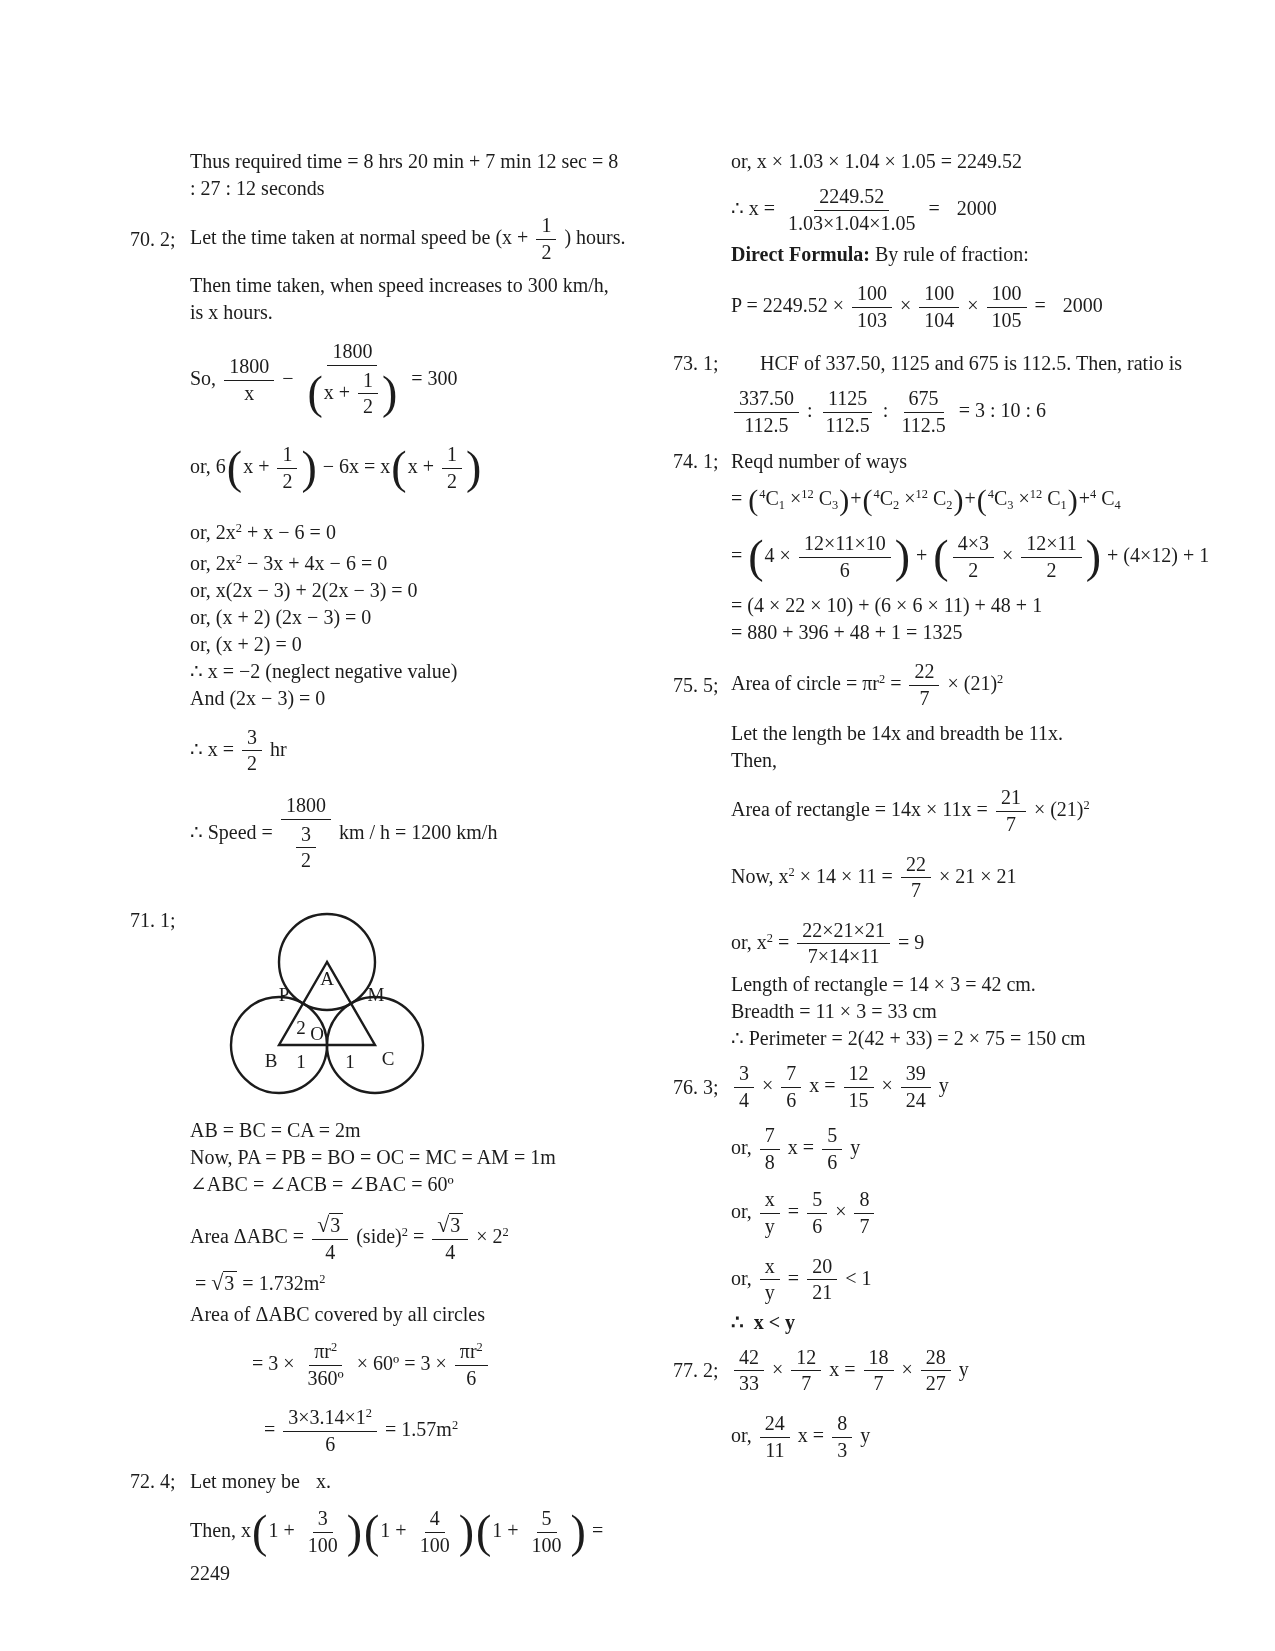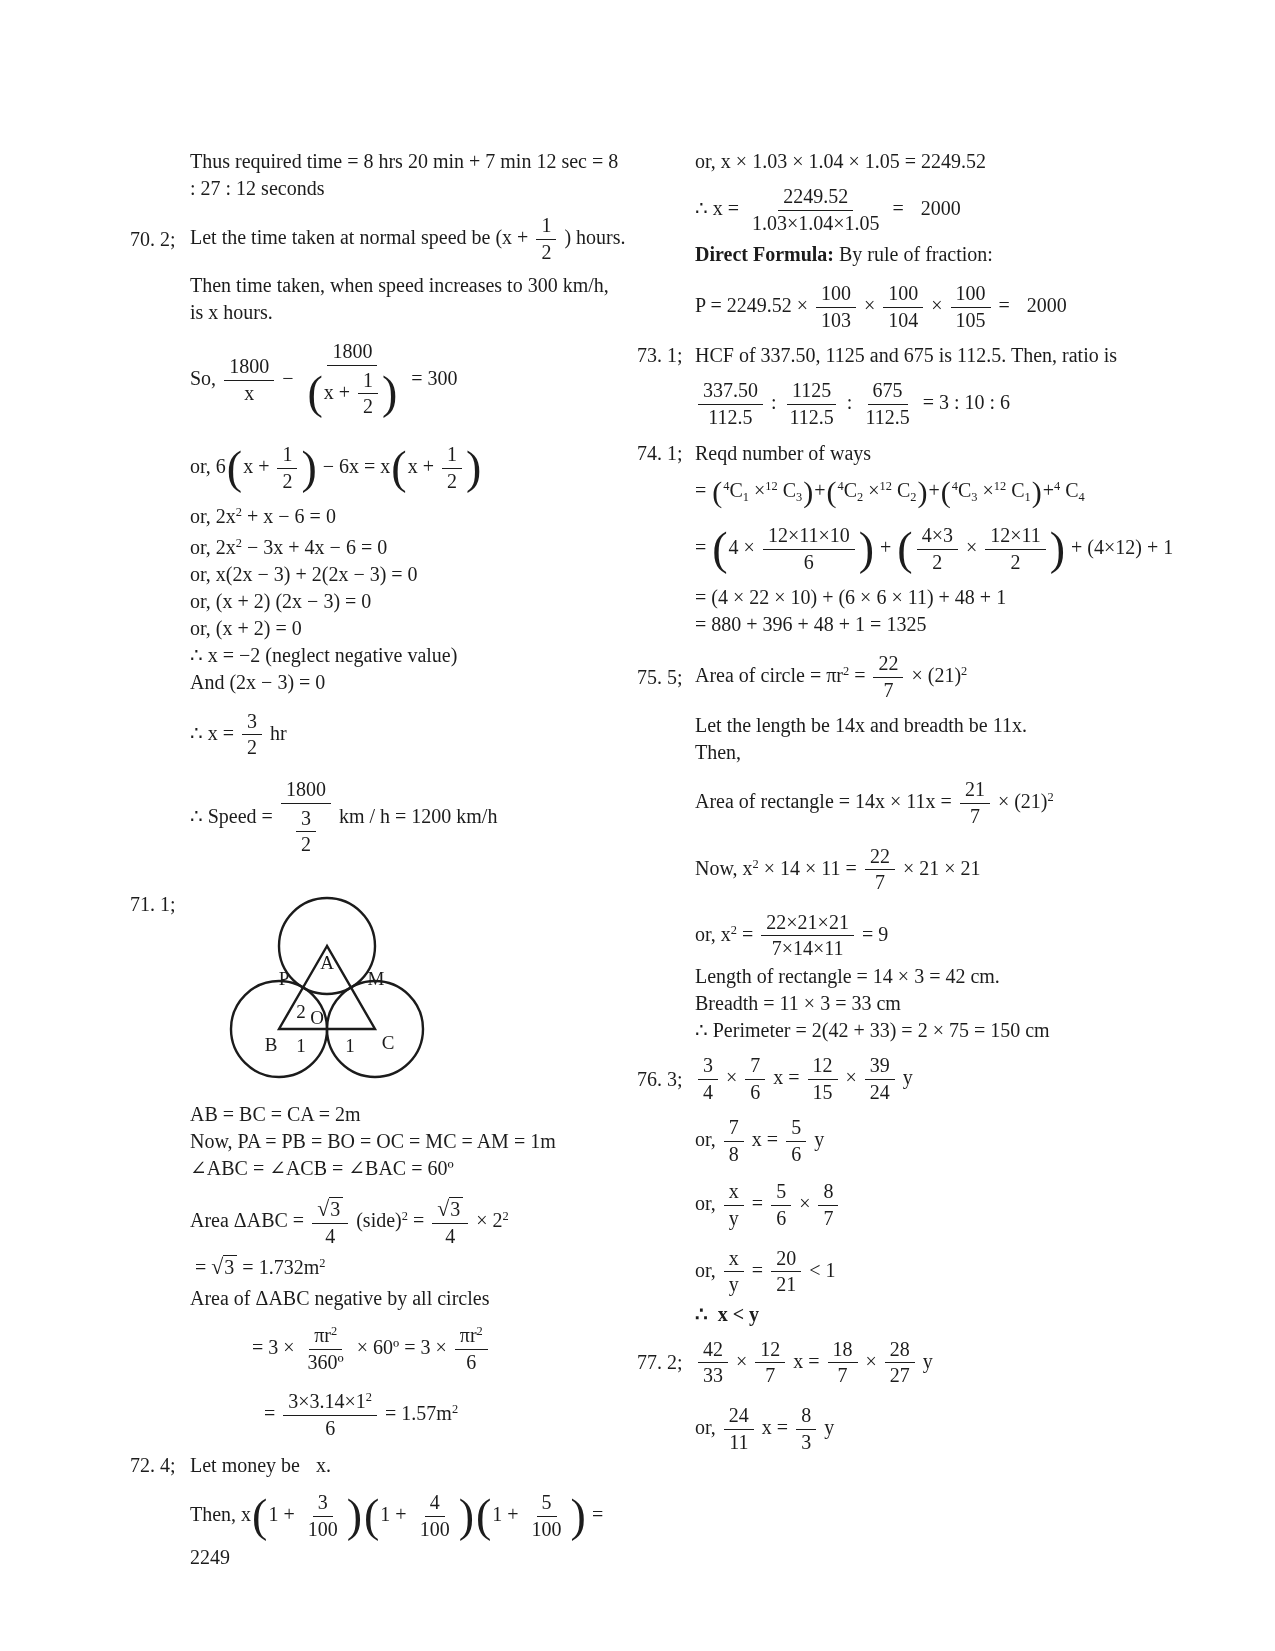--- a/index.html
+++ b/index.html
@@ -1,20 +1,20 @@
 <!DOCTYPE html>
 <html><head>
 <meta charset="utf-8">
 <style>
   html,body{margin:0;padding:0;background:#e8e8e8;}
   .page{position:relative;width:1275px;height:1651px;background:#ffffff;
         font-family:"Liberation Serif","DejaVu Serif",serif;font-size:20px;color:#1c1c1c;overflow:hidden;}
   .col{position:absolute;top:148px;}
   .col-left{left:130px;width:512px;}
-  .col-right{left:637px;width:578px;}
+  .col-right{left:673px;width:578px;}
   .row{display:flex;align-items:center;min-height:27px;}
   .row.top{align-items:flex-start;}
   .row.top .gut{padding-top:14px;}
   .gut{flex:none;width:60px;white-space:pre;}
   .col-right .gut{width:58px;}
   .mth{line-height:27px;}
   .tk{white-space:pre;}
   .bold{font-weight:bold;}
   .su{font-size:.62em;vertical-align:.55em;}
   .sb{font-size:.62em;vertical-align:-.3em;}
@@ -76,21 +76,21 @@
       <div class="row" style="margin-top: 18px;">
         <span class="gut"></span>
         <div class="mth"><span class="tk">or, 6</span><span class="bp lg">(</span><span class="tk">x + </span><span class="frac">
             <span class="num"><span class="tk">1</span></span>
             <span class="den"><span class="tk">2</span></span>
           </span><span class="bp lg">)</span><span class="tk"> − 6x = x</span><span class="bp lg">(</span><span class="tk">x + </span><span class="frac">
             <span class="num"><span class="tk">1</span></span>
             <span class="den"><span class="tk">2</span></span>
           </span><span class="bp lg">)</span></div>
       </div>
-      <div class="row" style="margin-top: 4px;">
+      <div class="row" style="margin-top: 20px;">
         <span class="gut"></span>
         <div class="mth"><span class="tk">or, 2x</span><span class="su">2</span><span class="tk"> + x − 6 = 0</span></div>
       </div>
       <div class="row">
         <span class="gut"></span>
         <div class="mth"><span class="tk">or, 2x</span><span class="su">2</span><span class="tk"> − 3x + 4x − 6 = 0</span></div>
       </div>
       <div class="row">
         <span class="gut"></span>
         <div class="mth"><span class="tk">or, x(2x − 3) + 2(2x − 3) = 0</span></div>
@@ -165,21 +165,21 @@
         <div class="mth"><span class="tk">Area ΔABC = </span><span class="frac">
             <span class="num"><span class="sqrt"><span class="rad">√</span><span class="rb">3</span></span></span>
             <span class="den"><span class="tk">4</span></span>
           </span><span class="tk"> (side)</span><span class="su">2</span><span class="tk"> = </span><span class="frac">
             <span class="num"><span class="sqrt"><span class="rad">√</span><span class="rb">3</span></span></span>
             <span class="den"><span class="tk">4</span></span>
           </span><span class="tk"> × 2</span><span class="su">2</span><span class="tk"> = </span><span class="sqrt"><span class="rad">√</span><span class="rb">3</span></span><span class="tk"> = 1.732m</span><span class="su">2</span></div>
       </div>
       <div class="row" style="margin-top: 4px;">
         <span class="gut"></span>
-        <div class="mth"><span class="tk">Area of ΔABC negative by all circles</span></div>
+        <div class="mth"><span class="tk">Area of ΔABC covered by all circles</span></div>
       </div>
       <div class="row" style="margin-top: 10px;">
         <span class="gut"></span>
         <div class="mth" style="margin-left: 62px;"><span class="tk">= 3 × </span><span class="frac">
             <span class="num"><span class="tk">πr</span><span class="su">2</span></span>
             <span class="den"><span class="tk">360º</span></span>
           </span><span class="tk"> × 60º = 3 × </span><span class="frac">
             <span class="num"><span class="tk">πr</span><span class="su">2</span></span>
             <span class="den"><span class="tk">6</span></span>
           </span></div>
@@ -231,21 +231,21 @@
             <span class="num"><span class="tk">100</span></span>
             <span class="den"><span class="tk">103</span></span>
           </span><span class="tk"> × </span><span class="frac">
             <span class="num"><span class="tk">100</span></span>
             <span class="den"><span class="tk">104</span></span>
           </span><span class="tk"> × </span><span class="frac">
             <span class="num"><span class="tk">100</span></span>
             <span class="den"><span class="tk">105</span></span>
           </span><span class="tk"> = </span><span class="spc" style="width: 12px;"></span><span class="tk">2000</span></div>
       </div>
-      <div class="row" style="margin-top: 8px;">
+      <div class="row" style="margin-top: 16px; gap: 29px;">
         <span class="gut">73. 1;</span>
         <div class="mth"><span class="tk">HCF of 337.50, 1125 and 675 is 112.5. Then, ratio is</span></div>
       </div>
       <div class="row" style="margin-top: 8px;">
         <span class="gut"></span>
         <div class="mth"><span class="frac">
             <span class="num"><span class="tk">337.50</span></span>
             <span class="den"><span class="tk">112.5</span></span>
           </span><span class="tk"> : </span><span class="frac">
             <span class="num"><span class="tk">1125</span></span>

